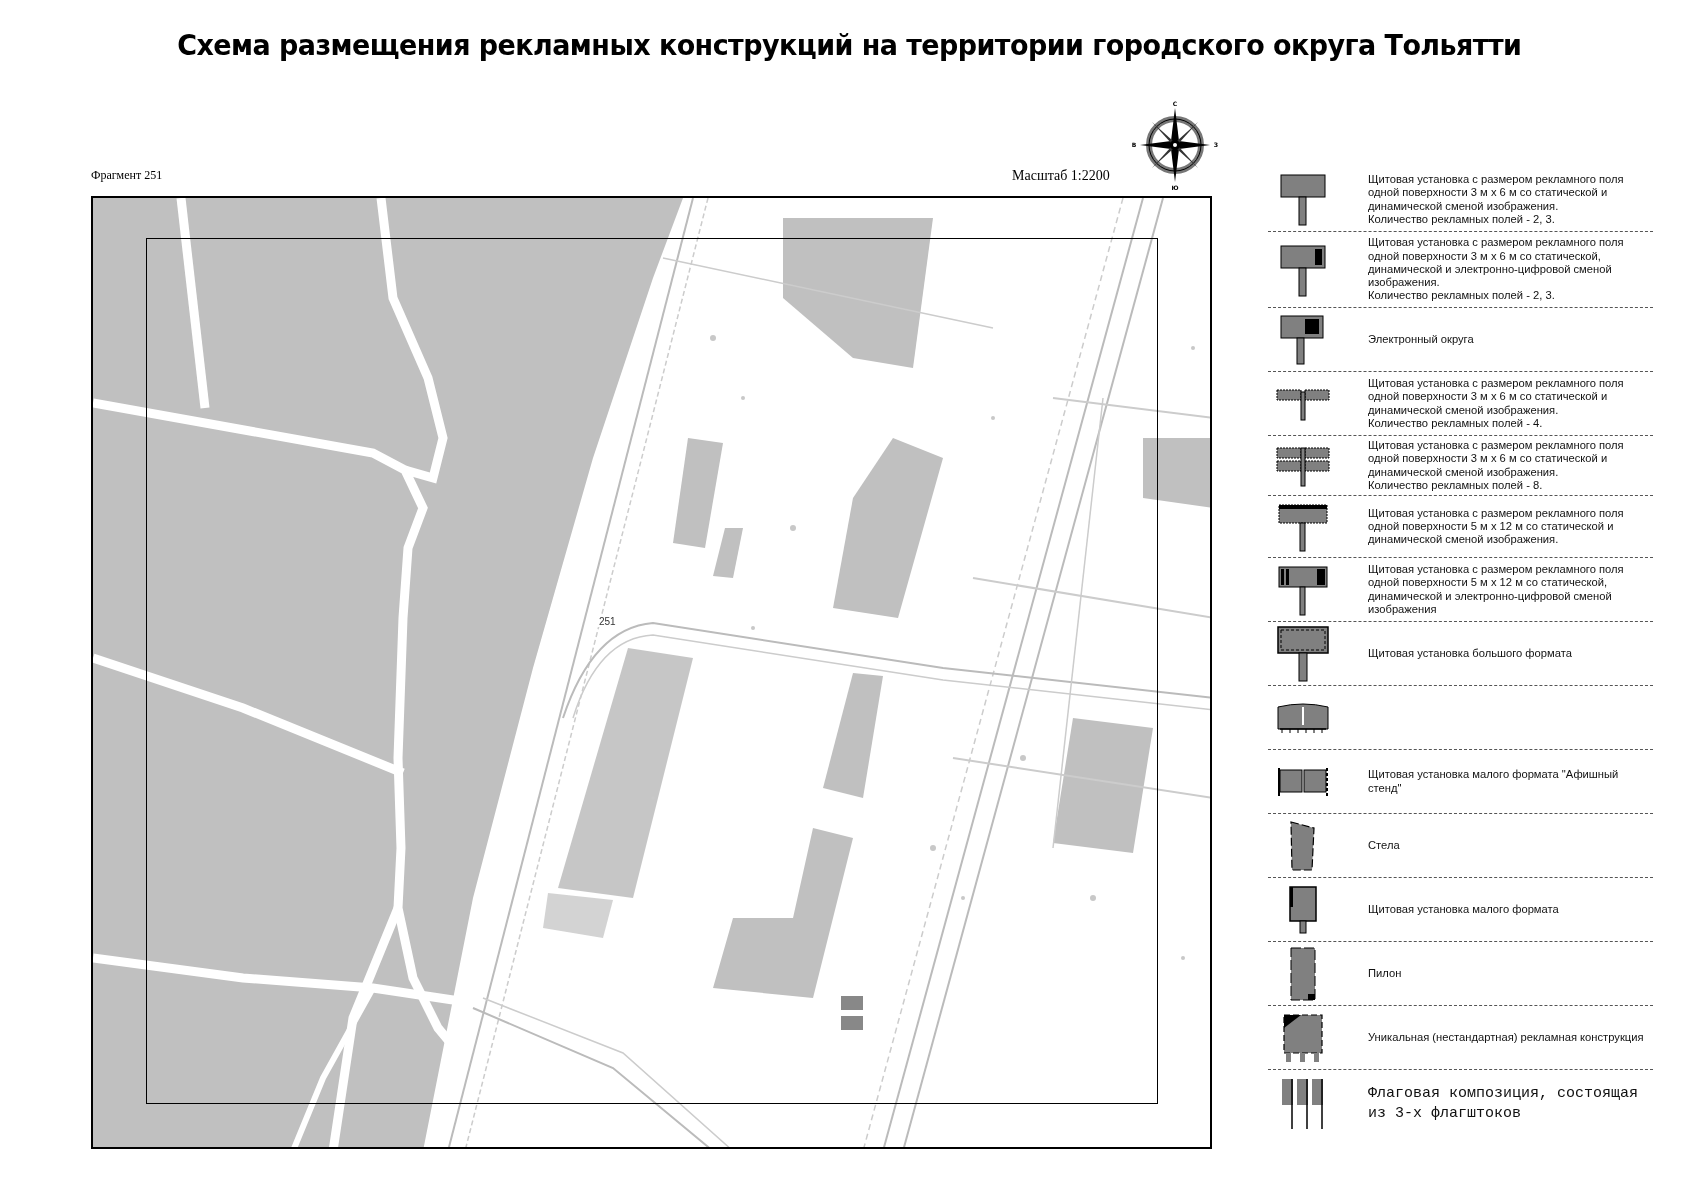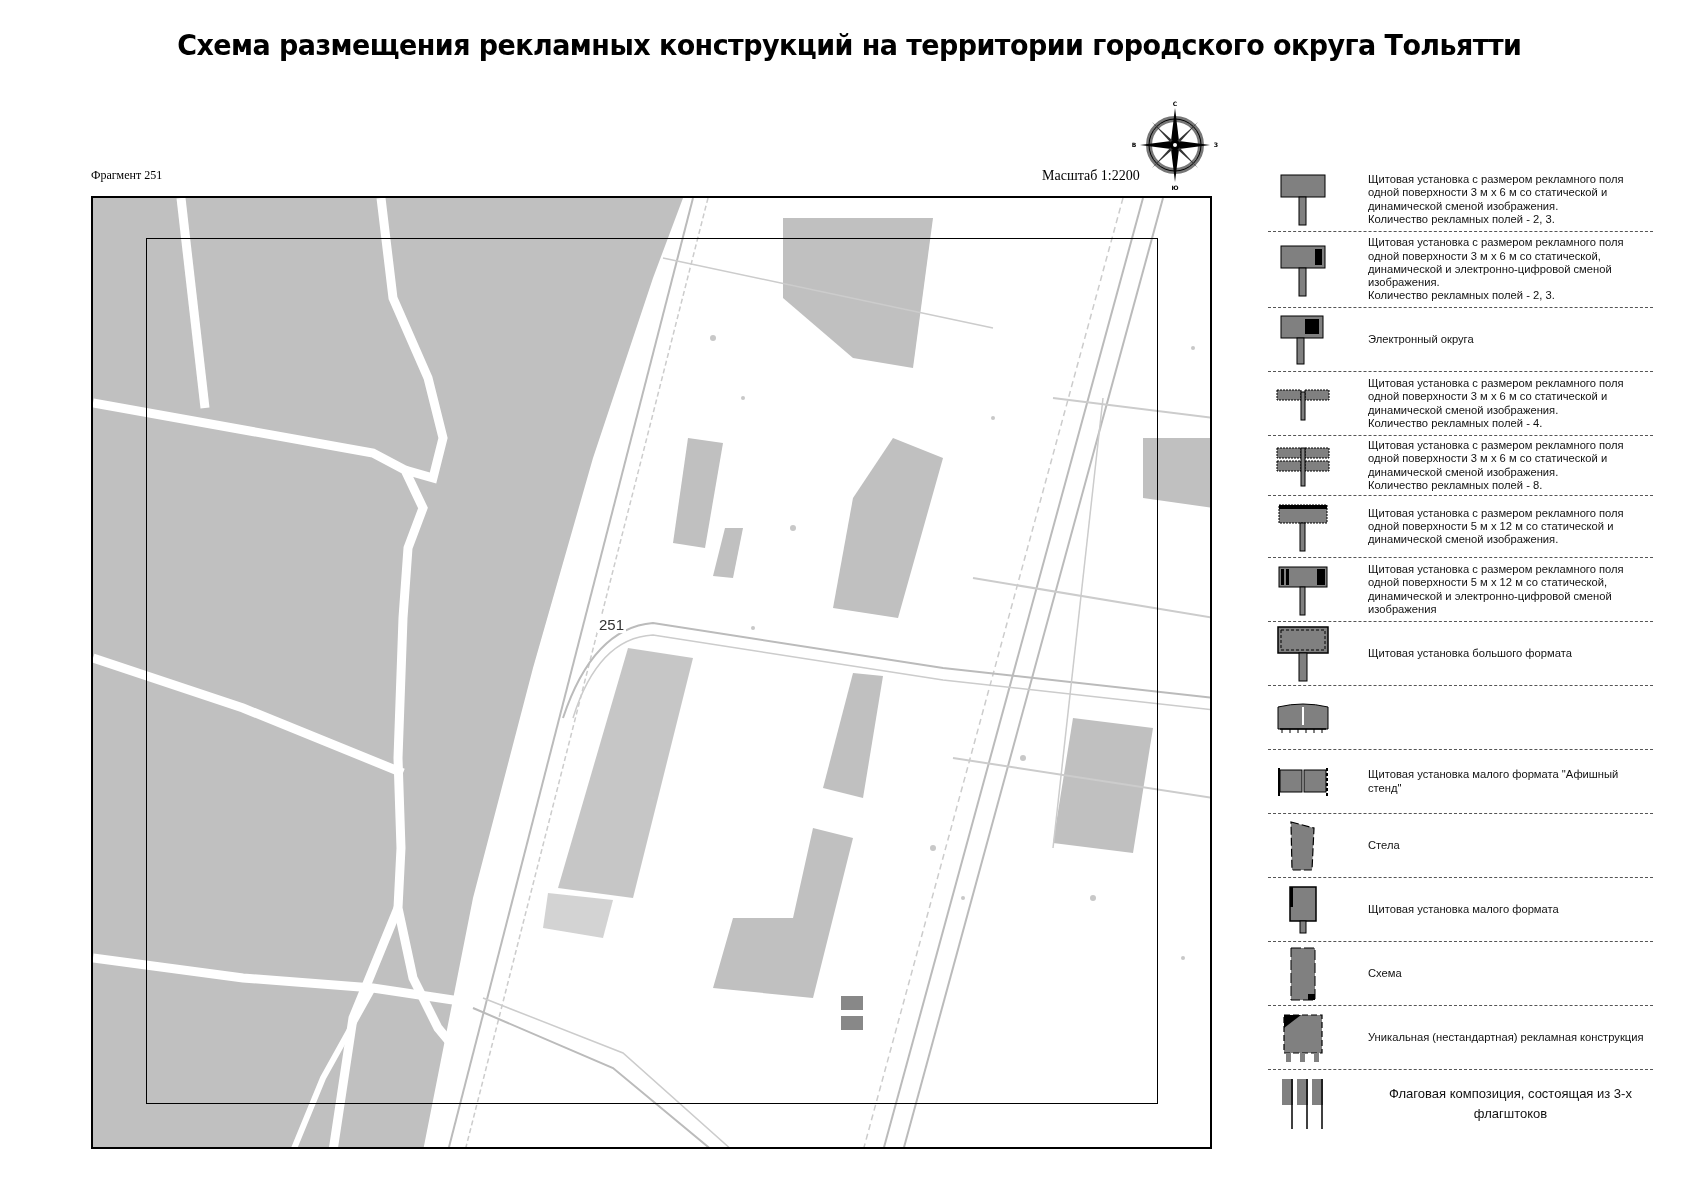--- a/index.html
+++ b/index.html
@@ -1,30 +1,30 @@
 <!DOCTYPE html>
 <html><head>
 <meta charset="utf-8">
 <style>
   html, body { margin: 0; padding: 0; background: #ffffff; }
   body { width: 1697px; height: 1200px; position: relative; overflow: hidden; font-family: "Liberation Sans", "DejaVu Sans", sans-serif; color: #000; }
   .title { position: absolute; left: 0; top: 28px; width: 1697px; text-align: center; font-family: "DejaVu Sans", sans-serif; font-weight: bold; font-size: 29px; letter-spacing: -0.6px; transform: scaleX(0.93); transform-origin: 860px 0; }
   .fragment-label { position: absolute; left: 91px; top: 168px; font-family: "Liberation Serif", serif; font-size: 12px; }
-  .scale-label { position: absolute; left: 1012px; top: 168px; font-family: "Liberation Serif", serif; font-size: 14px; margin-left: 30px; }
+  .scale-label { position: absolute; left: 1012px; top: 168px; font-family: "Liberation Serif", serif; font-size: 14px; }
   .compass { position: absolute; left: 1130px; top: 100px; width: 90px; height: 90px; }
   .map-frame { position: absolute; left: 91px; top: 196px; width: 1121px; height: 953px; border: 2px solid #000; box-sizing: border-box; overflow: hidden; background: #fff; }
   .map-frame svg { position: absolute; left: 0; top: 0; }
   .inner-frame { position: absolute; left: 146px; top: 238px; width: 1012px; height: 866px; border: 1px solid #000; box-sizing: border-box; pointer-events: none; }
-  .map-num { position: absolute; font-size: 15px; color: #333; background: #fff; padding: 0 2px; }
+  .map-num { position: absolute; font-size: 10px; color: #333; background: #fff; padding: 0 2px; }
   .legend { position: absolute; left: 1268px; top: 168px; width: 385px; }
   .legend-item { display: flex; align-items: center; border-bottom: 1.5px dashed #555; box-sizing: border-box; }
   .legend-item:last-child { border-bottom: none; }
   .legend-icon { width: 70px; flex: 0 0 70px; display: flex; justify-content: center; align-items: center; }
   .legend-text { font-size: 11.2px; line-height: 13.2px; padding-left: 2px; color: #111; margin-left: 28px; }
-  .legend-text.serif { font-family: Liberation Sans, sans-serif; font-size: 13px; line-height: 20px; text-align: center; }
+  .legend-text.serif { font-family: Liberation Mono, monospace; font-size: 15px; line-height: 20px; }
 </style>
 </head>
 <body>
 
 <div class="title">Схема размещения рекламных конструкций на территории городского округа Тольятти</div>
 
 <div class="fragment-label">Фрагмент 251</div>
 <div class="scale-label">Масштаб 1:2200</div>
 
 <svg class="compass" viewBox="0 0 90 90">
@@ -255,21 +255,21 @@
     <div class="legend-text"><span>Щитовая установка малого формата</span></div>
   </div>
 
   <div class="legend-item" style="height:64px">
     <div class="legend-icon">
         <svg width="30" height="56">
           <rect x="3" y="2" width="24" height="52" fill="#808080" stroke="#000" stroke-width="1" stroke-dasharray="10 3"></rect>
           <rect x="20" y="48" width="7" height="6" fill="#000"></rect>
         </svg>
       </div>
-    <div class="legend-text"><span>Схема</span></div>
+    <div class="legend-text"><span>Пилон</span></div>
   </div>
 
   <div class="legend-item" style="height:64px">
     <div class="legend-icon">
         <svg width="44" height="52">
           <rect x="3" y="3" width="38" height="38" fill="#808080" stroke="#000" stroke-width="1.2" stroke-dasharray="6 3"></rect>
           <path d="M3 3 L20 3 L3 16 Z" fill="#000"></path>
           <rect x="5" y="41" width="5" height="9" fill="#808080"></rect>
           <rect x="19" y="41" width="5" height="9" fill="#808080"></rect>
           <rect x="33" y="41" width="5" height="9" fill="#808080"></rect>

